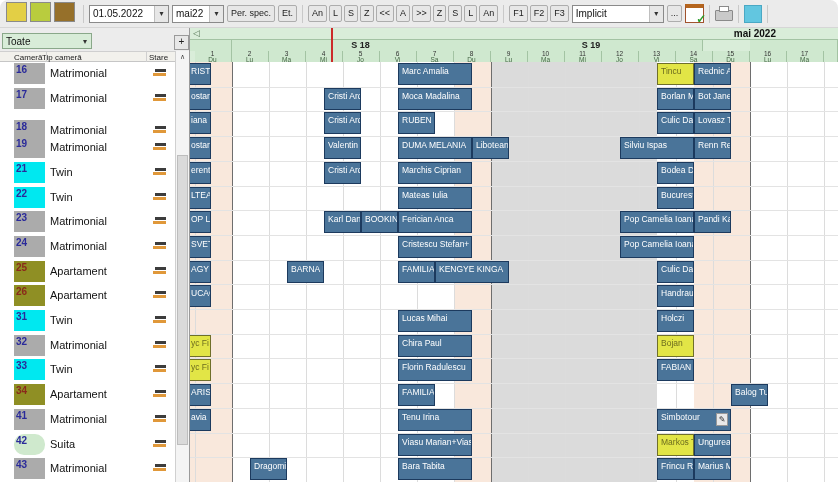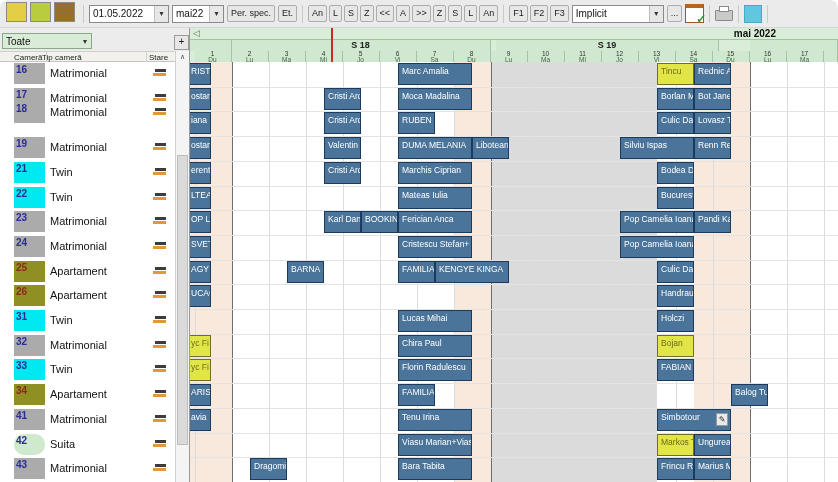--- a/index.html
+++ b/index.html
@@ -143,21 +143,21 @@
       <div class="srow" style="top: 0px; height: 24.7059px;">
         <div class="roombox" style="background: rgb(171, 171, 171); color: rgb(42, 42, 154);">16</div>
         <div class="rtype">Matrimonial</div>
         <div class="bedicon"></div>
       </div>
       <div class="srow" style="top: 24.7059px; height: 24.7059px;">
         <div class="roombox" style="background: rgb(171, 171, 171); color: rgb(42, 42, 154);">17</div>
         <div class="rtype">Matrimonial</div>
         <div class="bedicon"></div>
       </div>
-      <div class="srow" style="top: 39px; height: 24.7059px;">
+      <div class="srow" style="top: 57px; height: 24.7059px;">
         <div class="roombox" style="background: rgb(171, 171, 171); color: rgb(42, 42, 154);">18</div>
         <div class="rtype">Matrimonial</div>
         <div class="bedicon"></div>
       </div>
       <div class="srow" style="top: 74.1176px; height: 24.7059px;">
         <div class="roombox" style="background: rgb(171, 171, 171); color: rgb(42, 42, 154);">19</div>
         <div class="rtype">Matrimonial</div>
         <div class="bedicon"></div>
       </div>
       <div class="srow" style="top: 98.8235px; height: 24.7059px;">
@@ -235,21 +235,21 @@
   <div class="vsep"></div>
 
   <div id="calhead">
     <div id="topband">
       <span id="backarrow">◁</span>
       <span id="monthlabel">mai 2022</span>
     </div>
     <div id="weekband">
         <div class="wkcell" style="left: 0px; width: 41.5px;"></div>
         <div class="wkcell" style="left: 41.5px; width: 259px;">S 18</div>
-        <div class="wkcell" style="left: 306px; width: 223px; text-align: center;">S 19</div>
+        <div class="wkcell" style="left: 290px; width: 223px; text-align: center;">S 19</div>
         <div class="wkcell" style="left: 559.5px; width: 88.5px;"></div>
       </div>
     <div id="dayband">
         <div class="daycell" style="left: 4.5px; width: 37px;">
           <span class="dn">1</span>
           <span class="dw">Du</span>
         </div>
         <div class="daycell" style="left: 41.5px; width: 37px;">
           <span class="dn">2</span>
           <span class="dw">Lu</span>

